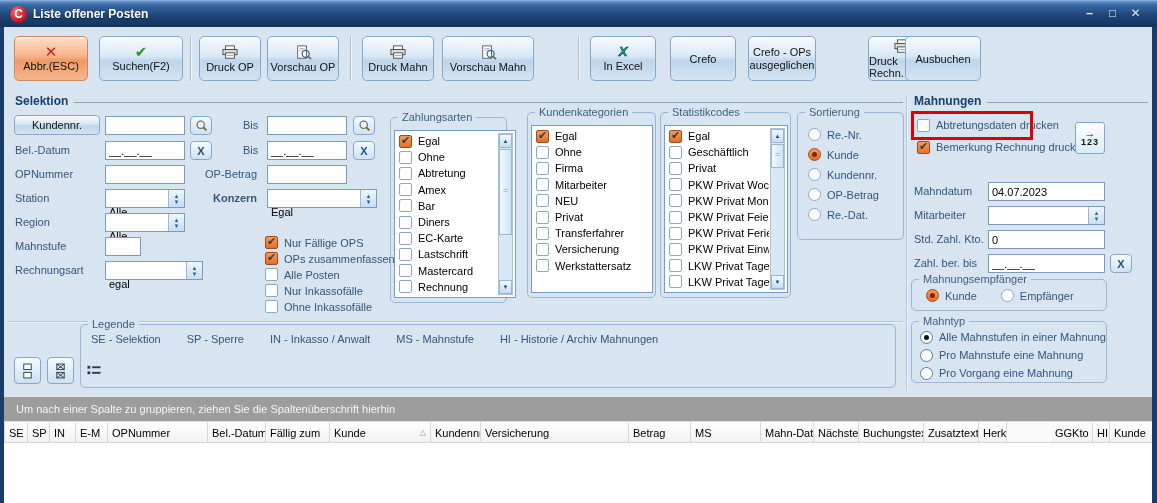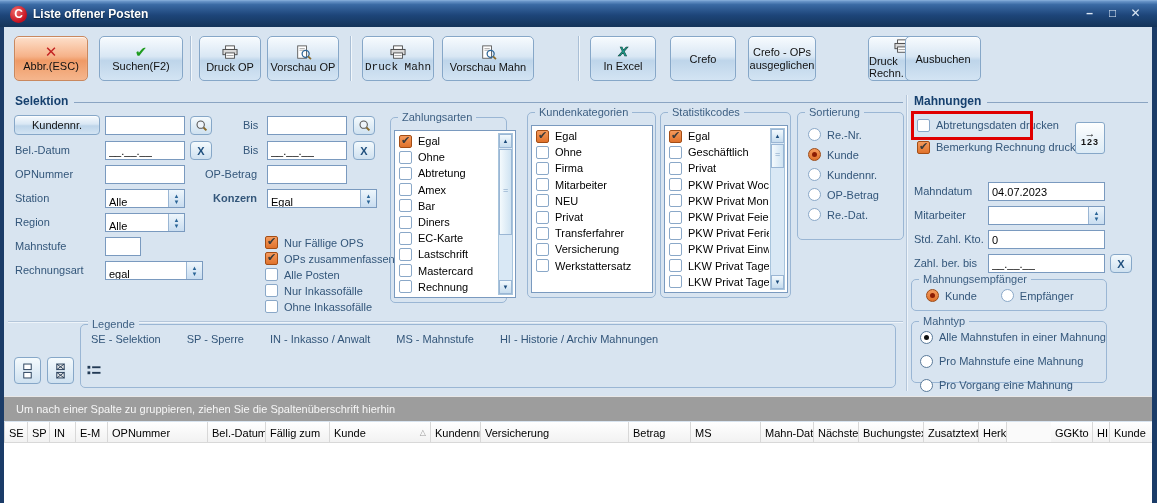--- a/index.html
+++ b/index.html
@@ -35,21 +35,21 @@
   .vsep { position:absolute; top:36px; height:45px; width:0; border-left:1px solid #aabfd6; border-right:1px solid #f2f7fb; }
 
   
   .lbl { position:absolute; color:#33567a; white-space:nowrap; }
   .inp { position:absolute; height:19px; border:1px solid #7a9abf; background:#fff; font-family:inherit;
     font-size:11px; padding:1px 3px; color:#000; }
   .sq-btn { position:absolute; width:22px; height:19px; border:1px solid #86a7c8; border-radius:4px;
     background:linear-gradient(180deg,#f4fafd,#cfe1f0); display:flex; align-items:center; justify-content:center;
     color:#20507e; font-weight:bold; font-size:11px; }
   .spinner { position:absolute; height:19px; border:1px solid #7a9abf; background:#fff; display:flex; }
-  .spinner .val { flex:1; padding:6px 3px; color:#000; overflow:hidden; white-space:nowrap;border-radius:7px; }
+  .spinner .val { flex:1; padding:16px 3px; color:#000; overflow:hidden; white-space:nowrap;border-radius:7px; }
   .spinner .arrows { width:16px; border-left:1px solid #9ab6d4; background:linear-gradient(180deg,#eef6fc,#c9ddf0);
     display:flex; flex-direction:column; align-items:center; justify-content:center; color:#2a6496; }
   .spinner .arrows i { font-style:normal; font-size:6px; line-height:6px; }
 
   .section-head { position:absolute; display:flex; align-items:center; gap:6px; }
   .section-head .txt { color:#16406e; font-weight:bold; font-size:12px; }
   .section-head .rule { flex:1; height:0; border-top:1px solid #8aa4c2; margin-top:2px; }
 
   .grp { position:absolute; border:1px solid #9ab6d4; border-radius:5px; }
   .grp > .grp-title { position:absolute; top:-7px; left:7px; background:#d8e4f0; padding:0 4px; color:#3d5f82; }
@@ -149,21 +149,21 @@
     <svg width="18" height="15" viewBox="0 0 20 17">
         <rect x="4" y="1" width="10" height="14" fill="#fff" stroke="#555"></rect>
         <line x1="6" y1="4" x2="12" y2="4" stroke="#aaa"></line>
         <line x1="6" y1="6" x2="12" y2="6" stroke="#aaa"></line>
         <circle cx="13" cy="10" r="4" fill="none" stroke="#2a6496" stroke-width="1.4"></circle>
         <line x1="15.8" y1="12.8" x2="19" y2="16" stroke="#8a6a2a" stroke-width="2"></line>
       </svg>
     <span>Vorschau OP</span>
   </div>
   <div class="vsep" style="left:350px;"></div>
-  <div class="tbtn" style="left:362px;width:72px;font-family:Liberation Mono, monospace;">
+  <div class="tbtn" style="left:362px;width:72px;">
     <svg width="18" height="15" viewBox="0 0 20 17">
         <rect x="5" y="1" width="10" height="4" fill="#fff" stroke="#444"></rect>
         <rect x="2" y="5" width="16" height="6" fill="#d9d9d9" stroke="#444"></rect>
         <rect x="5" y="9" width="10" height="6" fill="#fff" stroke="#444"></rect>
         <line x1="6" y1="12" x2="14" y2="12" stroke="#999"></line>
       </svg>
     <span>Druck Mahn</span>
   </div>
   <div class="tbtn" style="left:442px;width:92px;">
     <svg width="18" height="15" viewBox="0 0 20 17">
@@ -538,21 +538,21 @@
         </div>
         <div class="rd-item">
           <span class="rd"></span>
           <span>Empfänger</span>
         </div>
       </div>
   </div>
 
   <div class="grp classic" style="left:911px;top:321px;width:196px;height:62px;">
     <span class="grp-title">Mahntyp</span>
-    <div style="position:absolute;left:8px;top:7px;display:flex;flex-direction:column;gap:8px;">
+    <div style="position:absolute;left:8px;top:7px;display:flex;flex-direction:column;gap:2px;">
 
     <div class="rd-item is-selected" style="height:16px;">
           <span class="rd"></span>
           <span>Alle Mahnstufen in einer Mahnung</span>
         </div>
         <div class="rd-item" style="height:16px;">
           <span class="rd"></span>
           <span>Pro Mahnstufe eine Mahnung</span>
         </div>
         <div class="rd-item" style="height:16px;">

